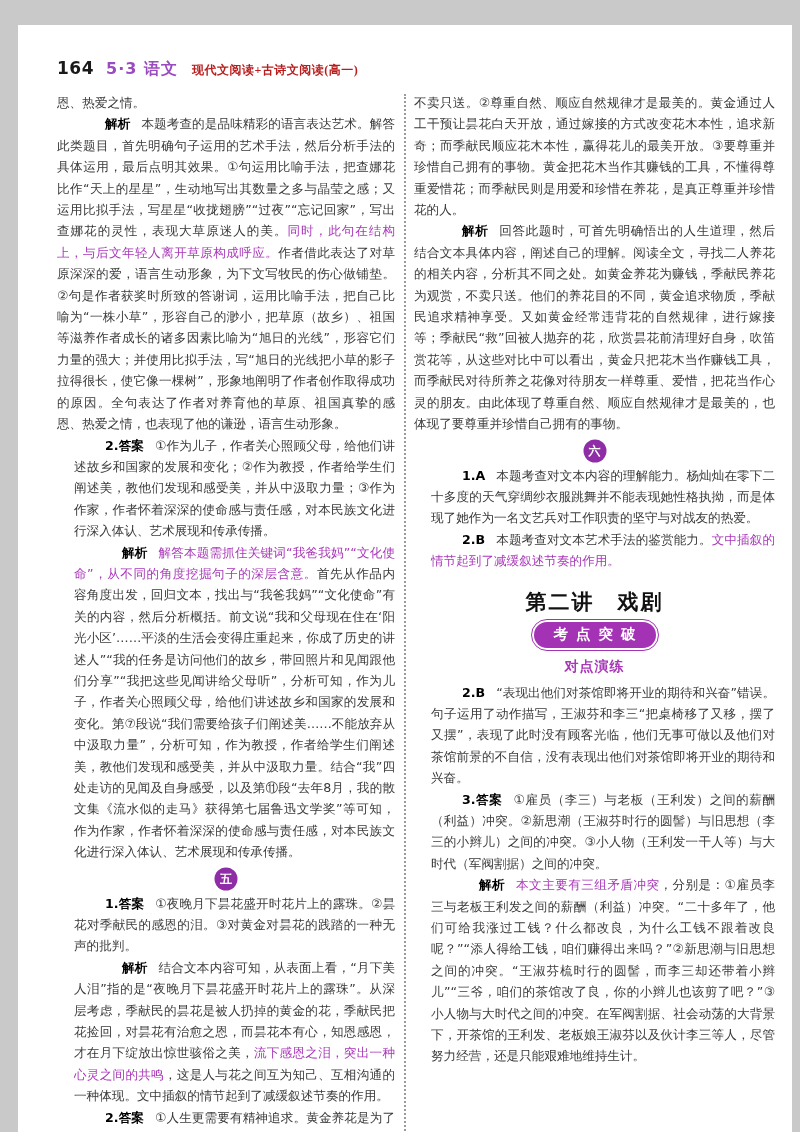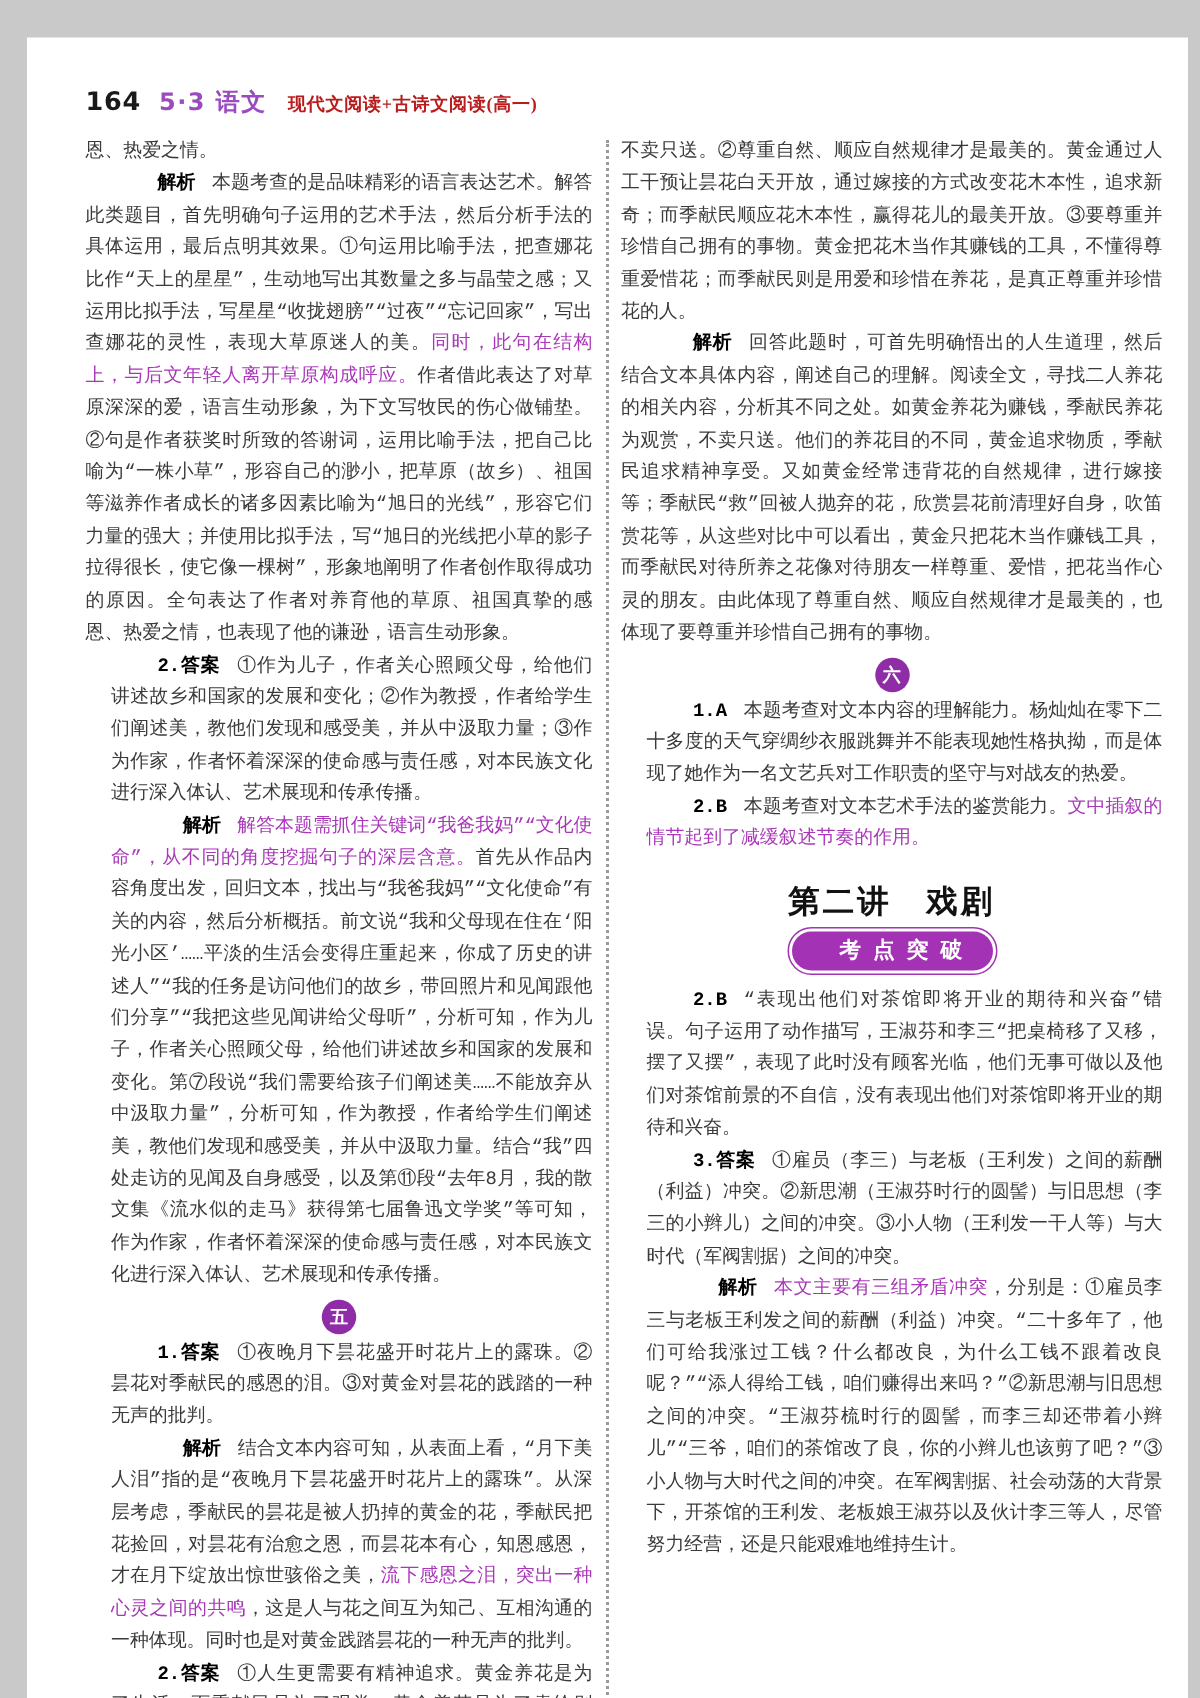--- a/index.html
+++ b/index.html
@@ -19,21 +19,21 @@
   .brand{font-size:16px;font-weight:bold;color:var(--brand);margin-left:12px;letter-spacing:1px;}
   .subtitle{font-size:12px;font-weight:bold;color:#b91c1c;margin-left:14px;letter-spacing:.5px;font-family:Liberation Serif, serif;}
   
   .content{display:flex;margin:12px 17px 0 39px;align-items:stretch;}
   .col{width:338px;flex:0 0 338px;}
   .col.right{flex:1;width:auto;}
   .divider{border-left:2px dotted #9a9a9a;margin:2px 8px 40px 9px;}
   
   .para{
     font-size:12.6px;line-height:21.4px;color:#3a3a3a;
-    text-align:justify;margin:0;font-family:Liberation Mono, monospace;
+    text-align:justify;margin:0;
   }
   .para .lbl{font-weight:bold;color:#000;margin-right:11px;margin-left:48px;}
   .para.hang{padding-left:17px;text-indent:-17px;}
   .para.indent{margin-left:17px;}
   .hl{color:var(--accent);}
   
   .badge-row{text-align:center;margin:5px 0 4px;}
   .badge{
     display:inline-block;width:20px;height:20px;border-radius:50%;
     background:var(--badge);color:#fff;font-size:12px;font-weight:bold;
@@ -42,21 +42,21 @@
   }
   
   .lecture-heading{
     text-align:center;font-size:21px;font-weight:bold;color:#111;
     letter-spacing:2px;margin:16px 0 0;
   }
   .pill-row{text-align:center;margin:6px 0 10px;}
   .pill{
     display:inline-block;background:var(--pill);color:#fff;
     font-size:14.5px;font-weight:bold;letter-spacing:8px;
-    padding:3px 12px 4px 32px;border-radius:14px;
+    padding:3px 12px 4px 20px;border-radius:14px;
     outline:1px solid var(--pill);outline-offset:2.5px;
   }
   .sub-heading{
     text-align:center;font-size:14px;font-weight:bold;
     color:var(--accent);margin:4px 0 6px;letter-spacing:1px;
   }
 </style>
 </head>
 <body>
 
@@ -67,30 +67,31 @@
     <span class="subtitle">现代文阅读+古诗文阅读(高一)</span>
   </div>
   <div class="content">
     <div class="col left">
         <div class="para flush"><span>恩、热爱之情。</span></div>
         <div class="para flush"><span class="lbl">解析</span><span>本题考查的是品味精彩的语言表达艺术。解答此类题目，首先明确句子运用的艺术手法，然后分析手法的具体运用，最后点明其效果。①句运用比喻手法，把查娜花比作“天上的星星”，生动地写出其数量之多与晶莹之感；又运用比拟手法，写星星“收拢翅膀”“过夜”“忘记回家”，写出查娜花的灵性，表现大草原迷人的美。</span><span class="hl">同时，此句在结构上，与后文年轻人离开草原构成呼应。</span><span>作者借此表达了对草原深深的爱，语言生动形象，为下文写牧民的伤心做铺垫。②句是作者获奖时所致的答谢词，运用比喻手法，把自己比喻为“一株小草”，形容自己的渺小，把草原（故乡）、祖国等滋养作者成长的诸多因素比喻为“旭日的光线”，形容它们力量的强大；并使用比拟手法，写“旭日的光线把小草的影子拉得很长，使它像一棵树”，形象地阐明了作者创作取得成功的原因。全句表达了作者对养育他的草原、祖国真挚的感恩、热爱之情，也表现了他的谦逊，语言生动形象。</span></div>
         <div class="para hang"><span class="lbl">2.答案</span><span>①作为儿子，作者关心照顾父母，给他们讲述故乡和国家的发展和变化；②作为教授，作者给学生们阐述美，教他们发现和感受美，并从中汲取力量；③作为作家，作者怀着深深的使命感与责任感，对本民族文化进行深入体认、艺术展现和传承传播。</span></div>
         <div class="para indent"><span class="lbl">解析</span><span class="hl">解答本题需抓住关键词“我爸我妈”“文化使命”，从不同的角度挖掘句子的深层含意。</span><span>首先从作品内容角度出发，回归文本，找出与“我爸我妈”“文化使命”有关的内容，然后分析概括。前文说“我和父母现在住在‘阳光小区’……平淡的生活会变得庄重起来，你成了历史的讲述人”“我的任务是访问他们的故乡，带回照片和见闻跟他们分享”“我把这些见闻讲给父母听”，分析可知，作为儿子，作者关心照顾父母，给他们讲述故乡和国家的发展和变化。第⑦段说“我们需要给孩子们阐述美……不能放弃从中汲取力量”，分析可知，作为教授，作者给学生们阐述美，教他们发现和感受美，并从中汲取力量。结合“我”四处走访的见闻及自身感受，以及第⑪段“去年8月，我的散文集《流水似的走马》获得第七届鲁迅文学奖”等可知，作为作家，作者怀着深深的使命感与责任感，对本民族文化进行深入体认、艺术展现和传承传播。</span></div>
         <div class="badge-row"><span class="badge">五</span></div>
         <div class="para hang"><span class="lbl">1.答案</span><span>①夜晚月下昙花盛开时花片上的露珠。②昙花对季献民的感恩的泪。③对黄金对昙花的践踏的一种无声的批判。</span></div>
-        <div class="para indent"><span class="lbl">解析</span><span>结合文本内容可知，从表面上看，“月下美人泪”指的是“夜晚月下昙花盛开时花片上的露珠”。从深层考虑，季献民的昙花是被人扔掉的黄金的花，季献民把花捡回，对昙花有治愈之恩，而昙花本有心，知恩感恩，才在月下绽放出惊世骇俗之美，</span><span class="hl">流下感恩之泪，突出一种心灵之间的共鸣</span><span>，这是人与花之间互为知己、互相沟通的一种体现。同时也是对黄金践踏昙花的一种无声的批判。</span></div>
+        <div class="para indent"><span class="lbl">解析</span><span>结合文本内容可知，从表面上看，“月下美人泪”指的是“夜晚月下昙花盛开时花片上的露珠”。从深层考虑，季献民的昙花是被人扔掉的黄金的花，季献民把花捡回，对昙花有治愈之恩，而昙花本有心，知恩感恩，才在月下绽放出惊世骇俗之美，</span><span class="hl">流下感恩之泪，突出一种心灵之间的共鸣</span><span>，这是人与花之间互为知己、互相沟通的一种体现。文中插叙的情节起到了减缓叙述节奏的作用。</span></div>
         <div class="para hang"><span class="lbl">2.答案</span><span>①人生更需要有精神追求。黄金养花是为了生活，而季献民是为了观赏；黄金养花是为了卖给别人，而季献民养花</span></div>
       </div>
     <div class="divider"></div>
     <div class="col right">
         <div class="para flush"><span>不卖只送。②尊重自然、顺应自然规律才是最美的。黄金通过人工干预让昙花白天开放，通过嫁接的方式改变花木本性，追求新奇；而季献民顺应花木本性，赢得花儿的最美开放。③要尊重并珍惜自己拥有的事物。黄金把花木当作其赚钱的工具，不懂得尊重爱惜花；而季献民则是用爱和珍惜在养花，是真正尊重并珍惜花的人。</span></div>
         <div class="para flush"><span class="lbl">解析</span><span>回答此题时，可首先明确悟出的人生道理，然后结合文本具体内容，阐述自己的理解。阅读全文，寻找二人养花的相关内容，分析其不同之处。如黄金养花为赚钱，季献民养花为观赏，不卖只送。他们的养花目的不同，黄金追求物质，季献民追求精神享受。又如黄金经常违背花的自然规律，进行嫁接等；季献民“救”回被人抛弃的花，欣赏昙花前清理好自身，吹笛赏花等，从这些对比中可以看出，黄金只把花木当作赚钱工具，而季献民对待所养之花像对待朋友一样尊重、爱惜，把花当作心灵的朋友。由此体现了尊重自然、顺应自然规律才是最美的，也体现了要尊重并珍惜自己拥有的事物。</span></div>
         <div class="badge-row"><span class="badge">六</span></div>
         <div class="para hang"><span class="lbl">1.A</span><span>本题考查对文本内容的理解能力。杨灿灿在零下二十多度的天气穿绸纱衣服跳舞并不能表现她性格执拗，而是体现了她作为一名文艺兵对工作职责的坚守与对战友的热爱。</span></div>
         <div class="para hang"><span class="lbl">2.B</span><span>本题考查对文本艺术手法的鉴赏能力。</span><span class="hl">文中插叙的情节起到了减缓叙述节奏的作用。</span></div>
         <div class="lecture-heading">第二讲　戏剧</div>
         <div class="pill-row"><span class="pill">考点突破</span></div>
+        <div class="sub-heading">对点演练</div>
         <div class="para hang"><span class="lbl">2.B</span><span>“表现出他们对茶馆即将开业的期待和兴奋”错误。句子运用了动作描写，王淑芬和李三“把桌椅移了又移，摆了又摆”，表现了此时没有顾客光临，他们无事可做以及他们对茶馆前景的不自信，没有表现出他们对茶馆即将开业的期待和兴奋。</span></div>
         <div class="para hang"><span class="lbl">3.答案</span><span>①雇员（李三）与老板（王利发）之间的薪酬（利益）冲突。②新思潮（王淑芬时行的圆髻）与旧思想（李三的小辫儿）之间的冲突。③小人物（王利发一干人等）与大时代（军阀割据）之间的冲突。</span></div>
         <div class="para indent"><span class="lbl">解析</span><span class="hl">本文主要有三组矛盾冲突</span><span>，分别是：①雇员李三与老板王利发之间的薪酬（利益）冲突。“二十多年了，他们可给我涨过工钱？什么都改良，为什么工钱不跟着改良呢？”“添人得给工钱，咱们赚得出来吗？”②新思潮与旧思想之间的冲突。“王淑芬梳时行的圆髻，而李三却还带着小辫儿”“三爷，咱们的茶馆改了良，你的小辫儿也该剪了吧？”③小人物与大时代之间的冲突。在军阀割据、社会动荡的大背景下，开茶馆的王利发、老板娘王淑芬以及伙计李三等人，尽管努力经营，还是只能艰难地维持生计。</span></div>
       </div>
   </div>
 </div>
 
 </body></html>

